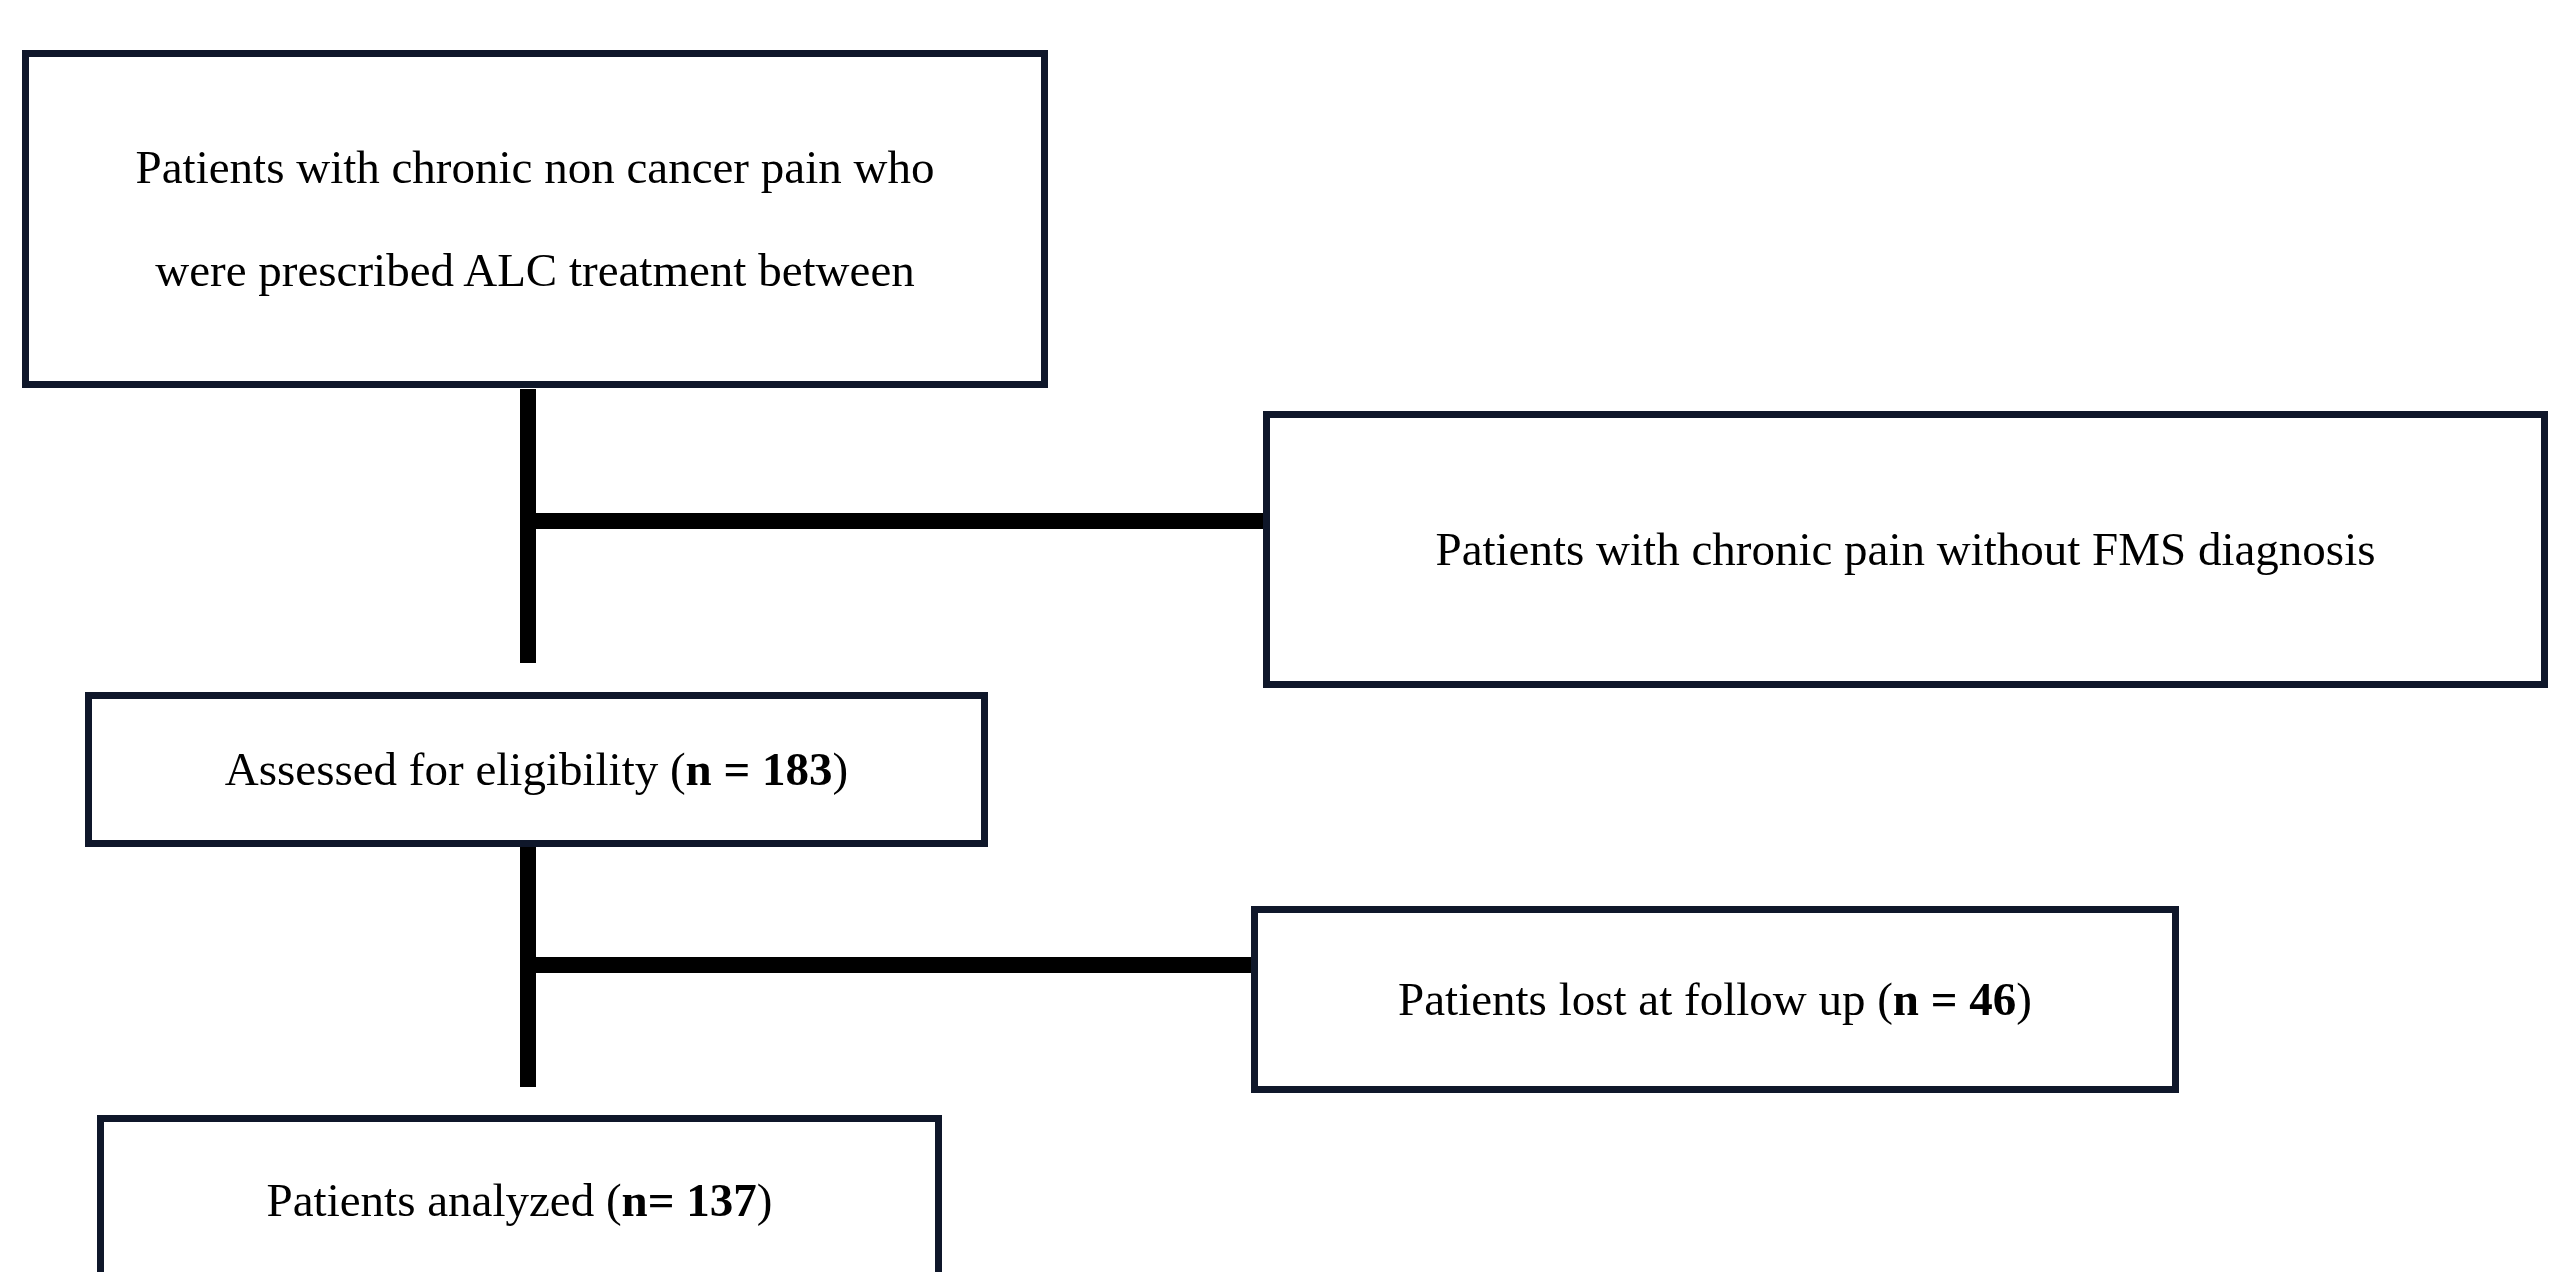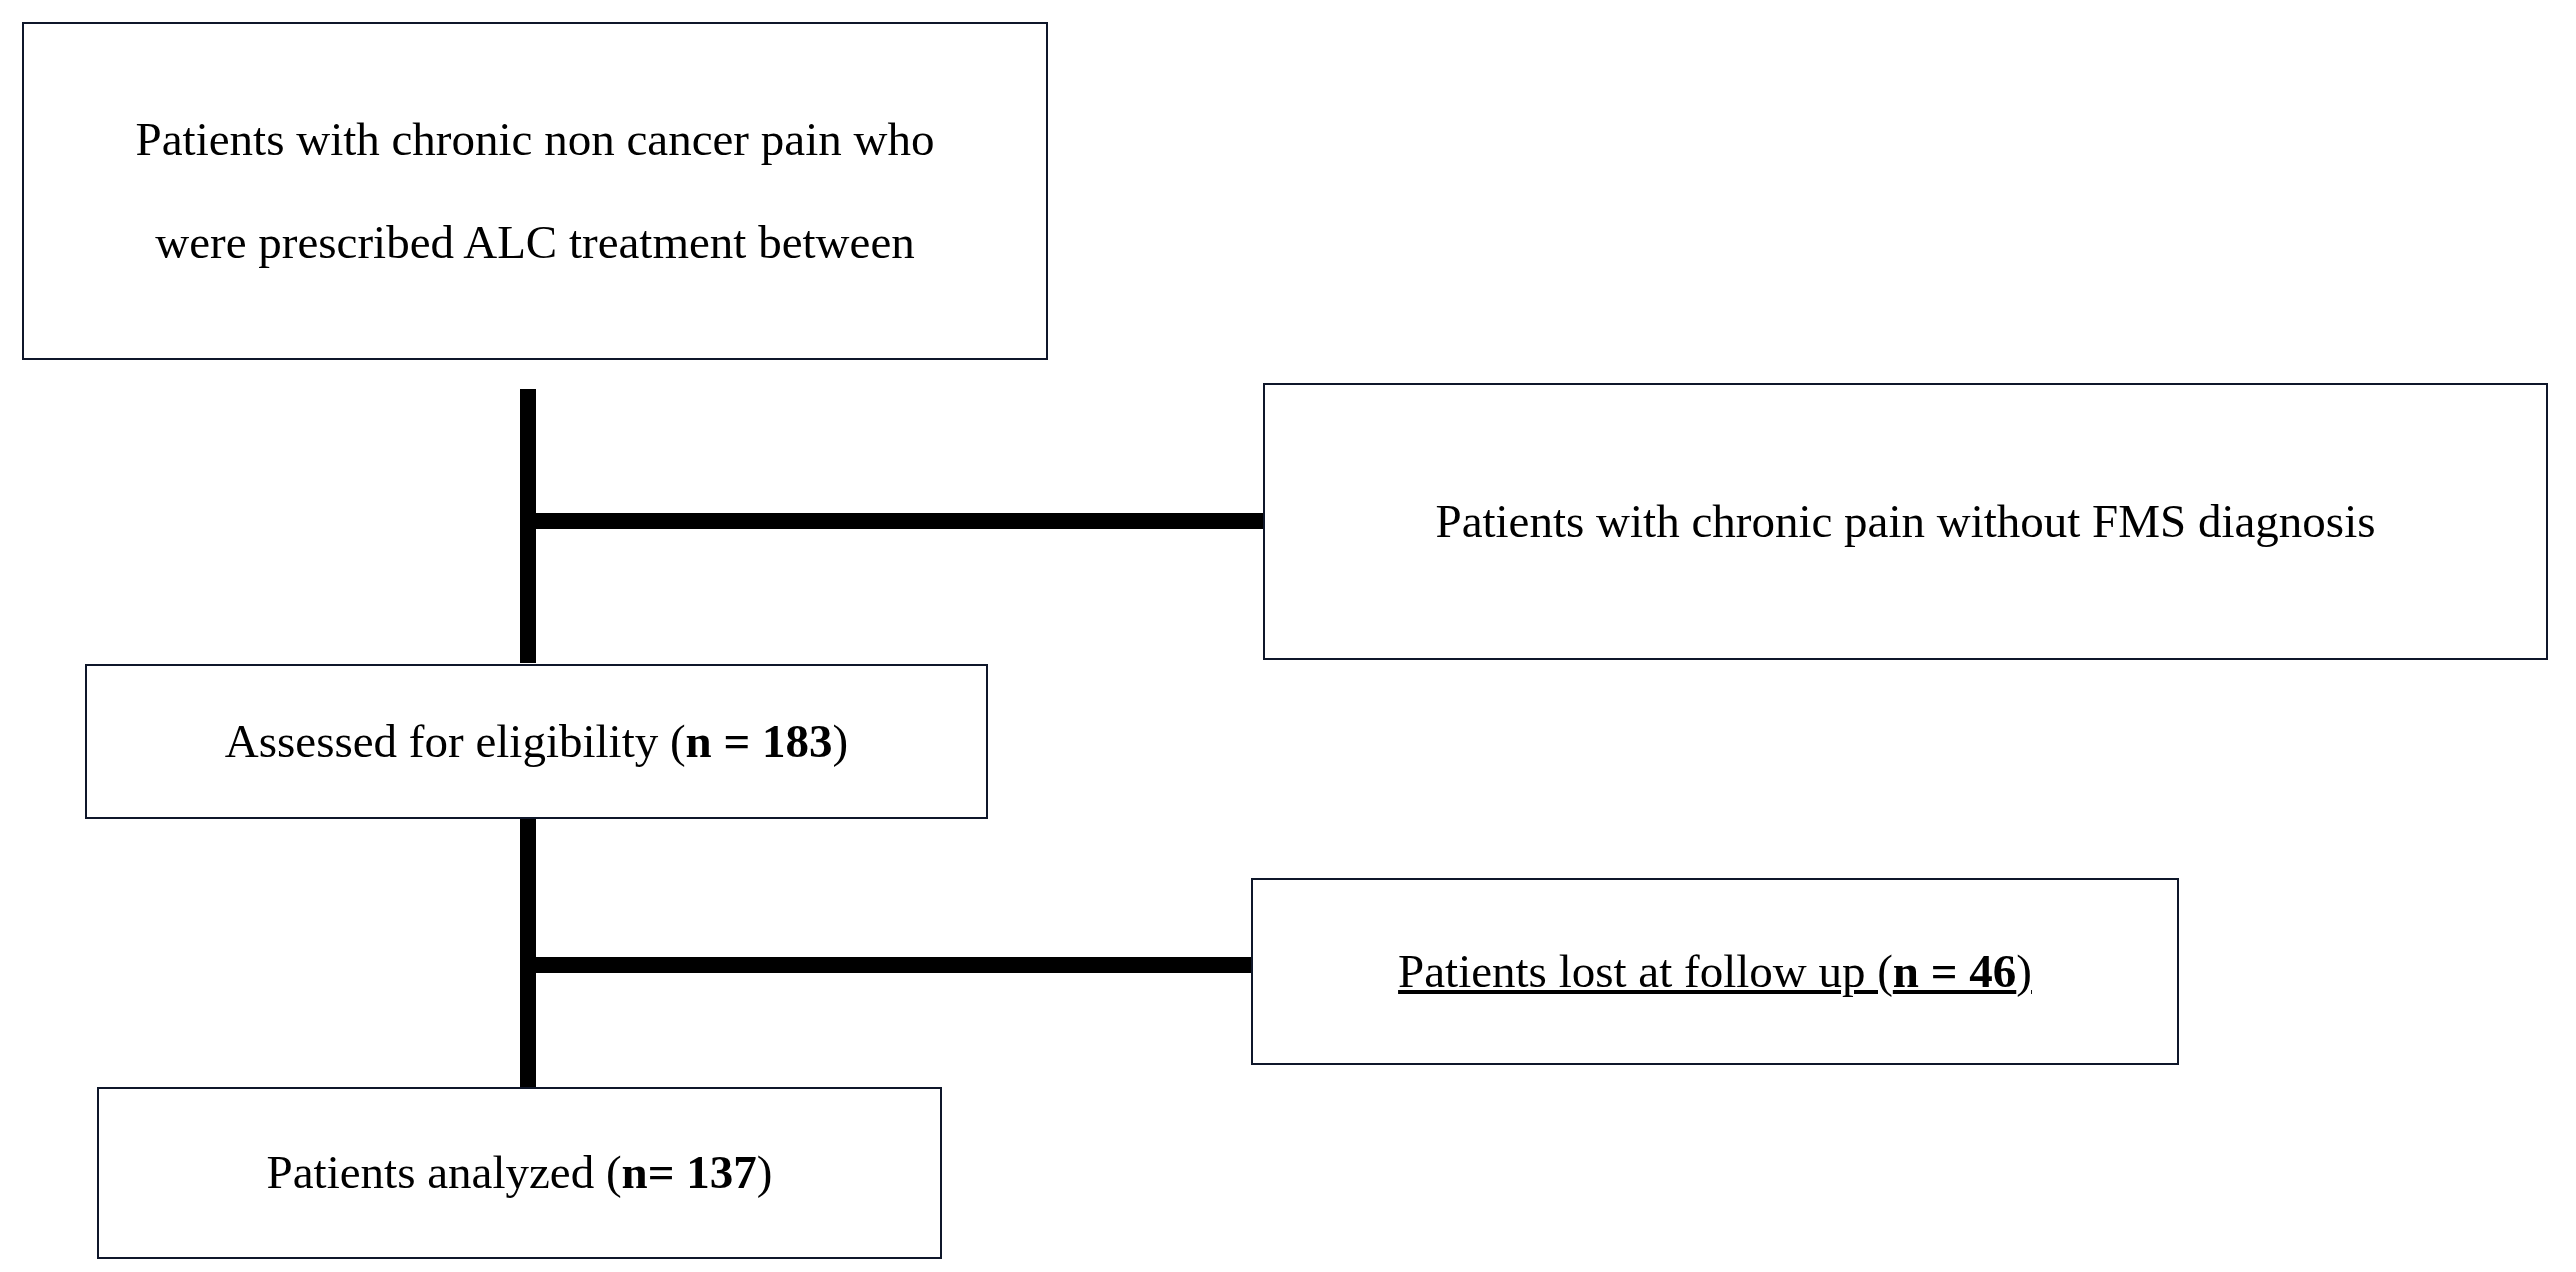--- a/index.html
+++ b/index.html
@@ -11,38 +11,39 @@
     position: relative;
     width: 2576px;
     height: 1273px;
     background: #ffffff;
     font-family: "Liberation Serif", "DejaVu Serif", serif;
     color: #000000;
   }
   .flow-box {
     position: absolute;
     box-sizing: border-box;
-    border: 2px solid #0f172a;
+    border: 7px solid #0f172a;
     background: #ffffff;
     display: flex;
     flex-direction: column;
     justify-content: center;
     align-items: center;
     text-align: center;
     font-size: 47px;
     line-height: 2.2;
     white-space: nowrap;
+    margin-top: 28px;
   }
   .flow-box .line { display: block; }
   .flow-box .seg-bold { font-weight: 700; }
 
   #box-population   { left: 22px;   top: 22px;   width: 1026px; height: 338px; }
   #box-excluded-fms { left: 1263px; top: 383px;  width: 1285px; height: 277px; line-height: 2.5; gap: 22px; }
   #box-assessed     { left: 85px;  top: 664px;  width: 903px; height: 155px; }
-  #box-lost         { left: 1251px; top: 878px; width: 928px; height: 187px; text-decoration: underline; }
+  #box-lost         { left: 1251px; top: 878px; width: 928px; height: 187px; }
   #box-analyzed     { left: 97px;  top: 1087px; width: 845px; height: 172px; }
 
   .connector {
     position: absolute;
     background: #000000;
   }
   #connector-v1 { left: 520px; top: 389px;  width: 15.6px;  height: 274px; }
   #connector-h1 { left: 536px; top: 513px;  width: 727px; height: 15.6px; }
   #connector-v2 { left: 520px; top: 819px; width: 15.6px;  height: 268px; }
   #connector-h2 { left: 536px; top: 957px; width: 715px; height: 15.6px; }

